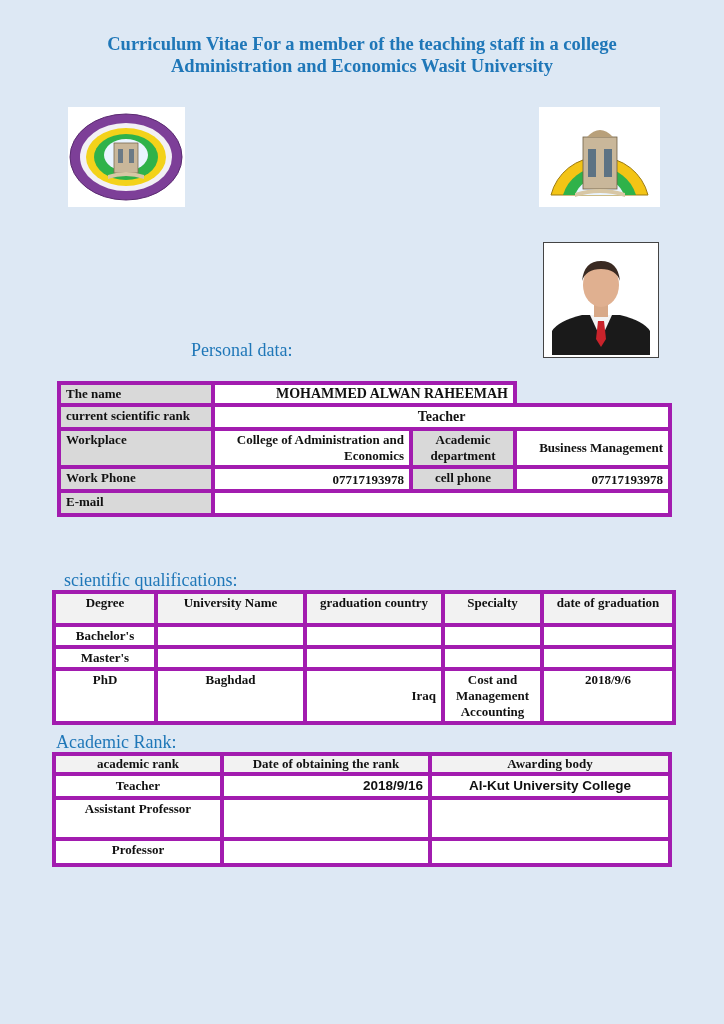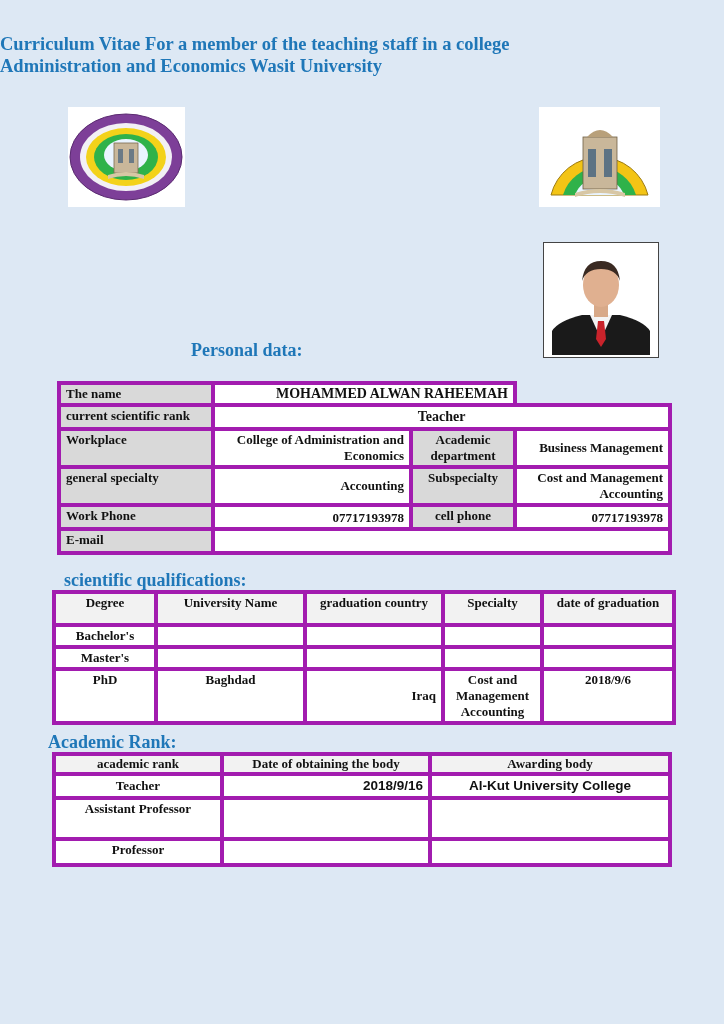--- a/index.html
+++ b/index.html
@@ -1,32 +1,32 @@
 <!DOCTYPE html>
 <html><head>
 <meta charset="utf-8">
 <style>
   html, body { margin:0; padding:0; }
   body {
     width:724px; height:1024px; background:#dde8f4; position:relative; overflow:hidden;
     font-family:"Liberation Serif", "DejaVu Serif", serif; color:#111;
   }
   .title {
-    position:absolute; left:0; top:33px; width:724px; 
+    position:absolute; left:0; top:33px; width:724px; text-align:center;
     color:#1f77b8; font-weight:bold; font-size:18.5px; line-height:22px;
   }
   .logo-box { position:absolute; background:#fff; }
   .logo1 { left:68px; top:107px; width:117px; height:100px; }
   .logo2 { left:539px; top:107px; width:121px; height:100px; }
   .photo-frame {
     position:absolute; left:543px; top:242px; width:116px; height:116px;
     background:#fff; border:1px solid #444; box-sizing:border-box;
   }
   .section {
-    position:absolute; color:#1f77b8; font-weight:bold; font-size:18px; line-height:20px;
+    position:absolute; color:#1f77b8; font-weight:normal; font-size:18px; line-height:20px;
   }
   table { border-collapse:collapse; position:absolute; table-layout:fixed; }
   td, th {
     border:4px solid #a21caf; font-size:13px; font-weight:bold; padding:1px 5px;
     line-height:16px; vertical-align:top; background:#fff;
   }
   .lbl { background:#d9d9d9; text-align:left; }
   .gray { background:#d9d9d9; }
   .hdr th { background:#f2f2f2; text-align:center; font-weight:bold; }
   .r { text-align:right; }
@@ -101,26 +101,20 @@
   <tr style="height:24px">
     <td class="lbl">current scientific rank</td>
     <td colspan="3" class="c vm" style="font-size:14px;">Teacher</td>
   </tr>
   <tr style="height:30px">
     <td class="lbl">Workplace</td>
     <td class="r">College of Administration and Economics</td>
     <td class="gray c">Academic department</td>
     <td class="r vm">Business Management</td>
   </tr>
-  <tr style="height:35px">
-    <td class="lbl">general specialty</td>
-    <td class="r vm">Accounting</td>
-    <td class="gray c">Subspecialty</td>
-    <td class="r">Cost and Management Accounting</td>
-  </tr>
   <tr style="height:24px">
     <td class="lbl">Work Phone</td>
     <td class="r vb">07717193978</td>
     <td class="gray c">cell phone</td>
     <td class="r vb">07717193978</td>
   </tr>
   <tr style="height:24px">
     <td class="lbl">E-mail</td>
     <td colspan="3"></td>
   </tr>
@@ -162,32 +156,32 @@
   <tr style="height:53px">
     <td class="c">PhD</td>
     <td class="c">Baghdad</td>
     <td class="r vm">Iraq</td>
     <td class="c">Cost and Management Accounting</td>
     <td class="c">2018/9/6</td>
   </tr>
 </tbody>
   </table>
 
-<div class="section" style="left:48px; top:732px;">Academic Rank:</div>
+<div class="section" style="left:56px; top:732px;">Academic Rank:</div>
 
 <table style="left:52px; top:752px; width:616px;border-radius:22px;">
   <colgroup>
     <col style="width:168px">
       <col style="width:208px">
       <col style="width:240px">
   </colgroup>
   <tbody>
       <tr class="hdr" style="height:17px">
     <th style="padding:0 5px;">academic rank</th>
-    <th style="padding:0 5px;">Date of obtaining the body</th>
+    <th style="padding:0 5px;">Date of obtaining the rank</th>
     <th style="padding:0 17px;">Awarding body</th>
   </tr>
   <tr style="height:24px">
     <td class="c vm">Teacher</td>
     <td class="r sans vm">2018/9/16</td>
     <td class="c sans vm">Al-Kut University College</td>
   </tr>
   <tr style="height:41px">
     <td class="c">Assistant Professor</td>
     <td class="r sans"></td>

